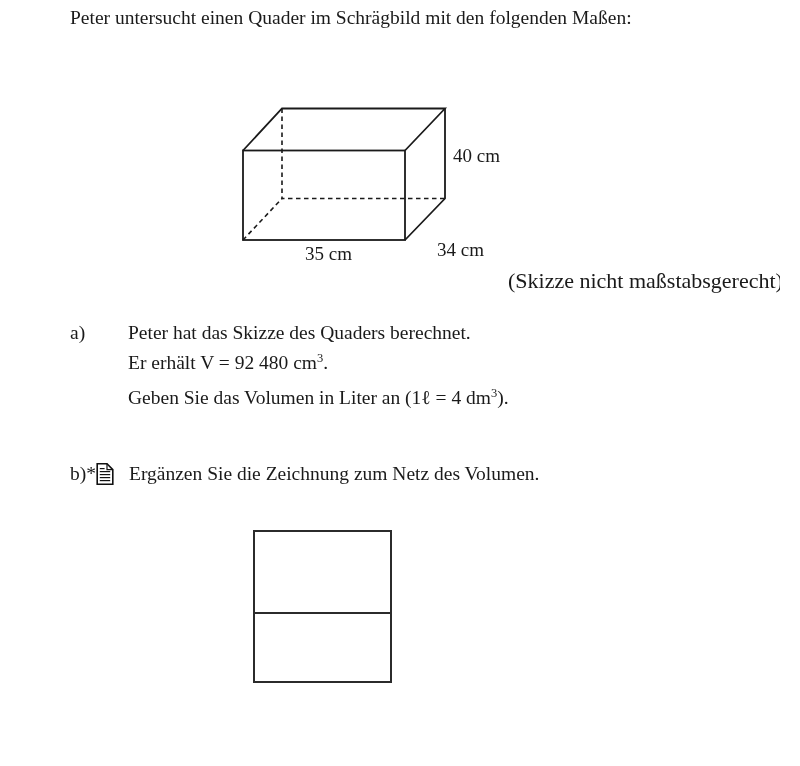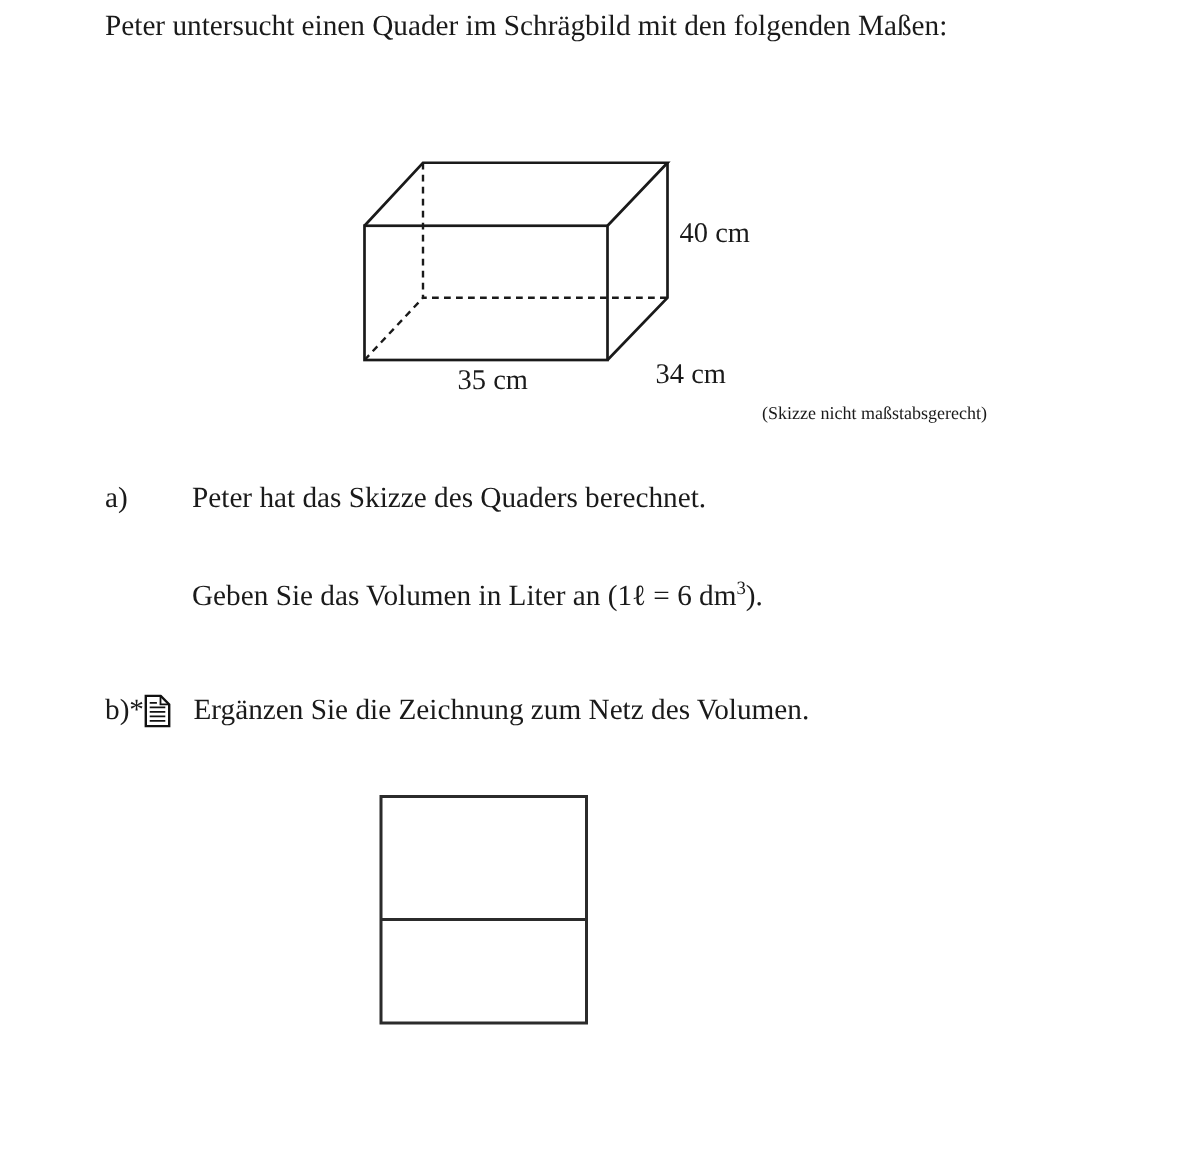--- a/index.html
+++ b/index.html
@@ -33,21 +33,21 @@
     top: 95px;
     width: 300px;
     height: 180px;
   }
   .figure svg { position: absolute; left: 0; top: 0; }
   .dim-label { position: absolute; font-size: 19px; line-height: 1; white-space: nowrap; }
   .note {
     position: absolute;
     left: 508px;
     top: 268px;
-    font-size: 12px;
+    font-size: 22px;
     white-space: nowrap;
   }
   .doc-icon {
     position: absolute;
     left: 96px;
     top: 463px;
     width: 18px;
     height: 22px;
   }
   .net-rect {
@@ -90,21 +90,22 @@
     </svg>
     <span class="dim-label" style="left:223px; top:51px;">40 cm</span>
     <span class="dim-label" style="left:207px; top:133px;margin-top:12px;">34 cm</span>
     <span class="dim-label" style="left:75px; top:149px;">35 cm</span>
   </div>
 
   <div class="note">(Skizze nicht maßstabsgerecht)</div>
 
   <div class="txt" style="left:70px; top:322px;">a)</div>
   <div class="txt" style="left:128px; top:322px;">Peter hat das Skizze des Quaders berechnet.</div>
-  <div class="txt" style="left:128px; top:387px;"><span>Geben Sie das Volumen in Liter an (1ℓ = 6 dm</span><span class="sup">3</span><span>).</span></div>
+  <div class="txt" style="left:128px; top:352px;"><span>Er erhält V = 92 480 cm</span><span class="sup">3</span><span>.</span></div>
+  <div class="txt" style="left:128px; top:387px;"><span>Geben Sie das Volumen in Liter an (1ℓ = 4 dm</span><span class="sup">3</span><span>).</span></div>
 
   <div class="txt" style="left:70px; top:463px;">b)*</div>
   <svg class="doc-icon" viewBox="0 0 18 22">
     <path d="M1.2 0.8 H11 L16.8 6.6 V21.2 H1.2 Z" fill="#ffffff" stroke="#111111" stroke-width="1.6"></path>
     <path d="M11 0.8 V6.6 H16.8" fill="none" stroke="#111111" stroke-width="1.2"></path>
     <g stroke="#111111" stroke-width="1.2">
       <line x1="3.8" y1="5.6" x2="8.6" y2="5.6"></line>
       <line x1="3.8" y1="8.6" x2="14.2" y2="8.6"></line>
       <line x1="3.8" y1="11.6" x2="14.2" y2="11.6"></line>
       <line x1="3.8" y1="14.6" x2="14.2" y2="14.6"></line>

